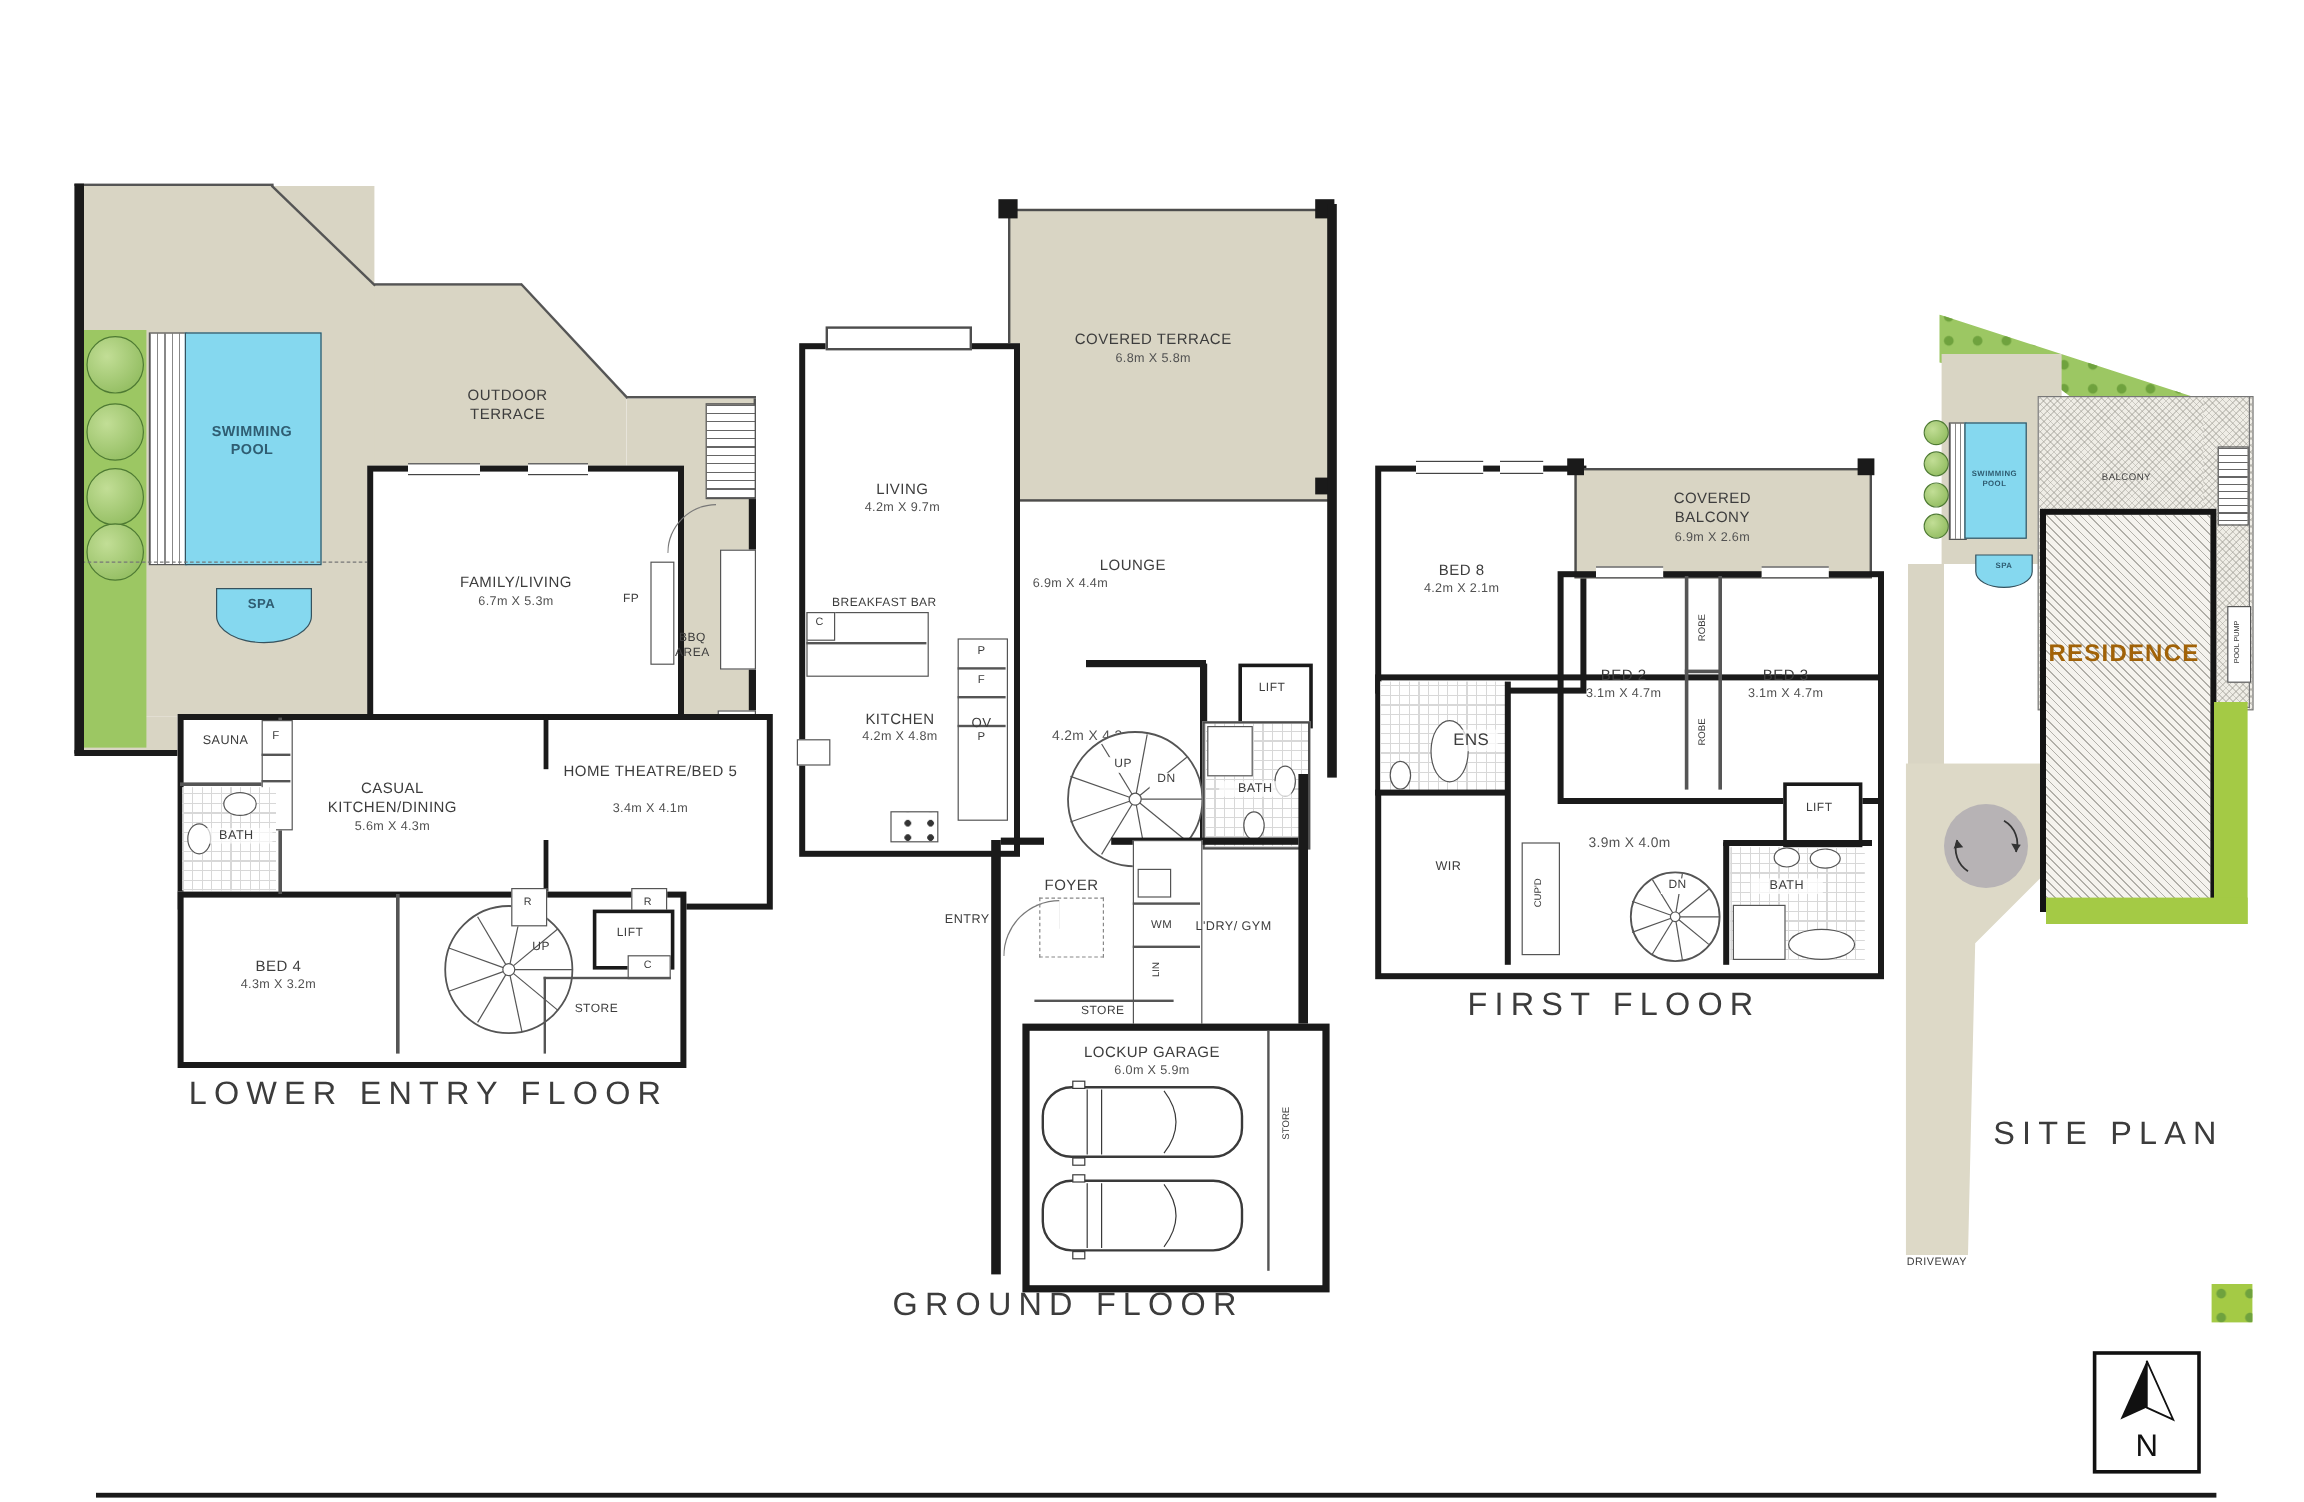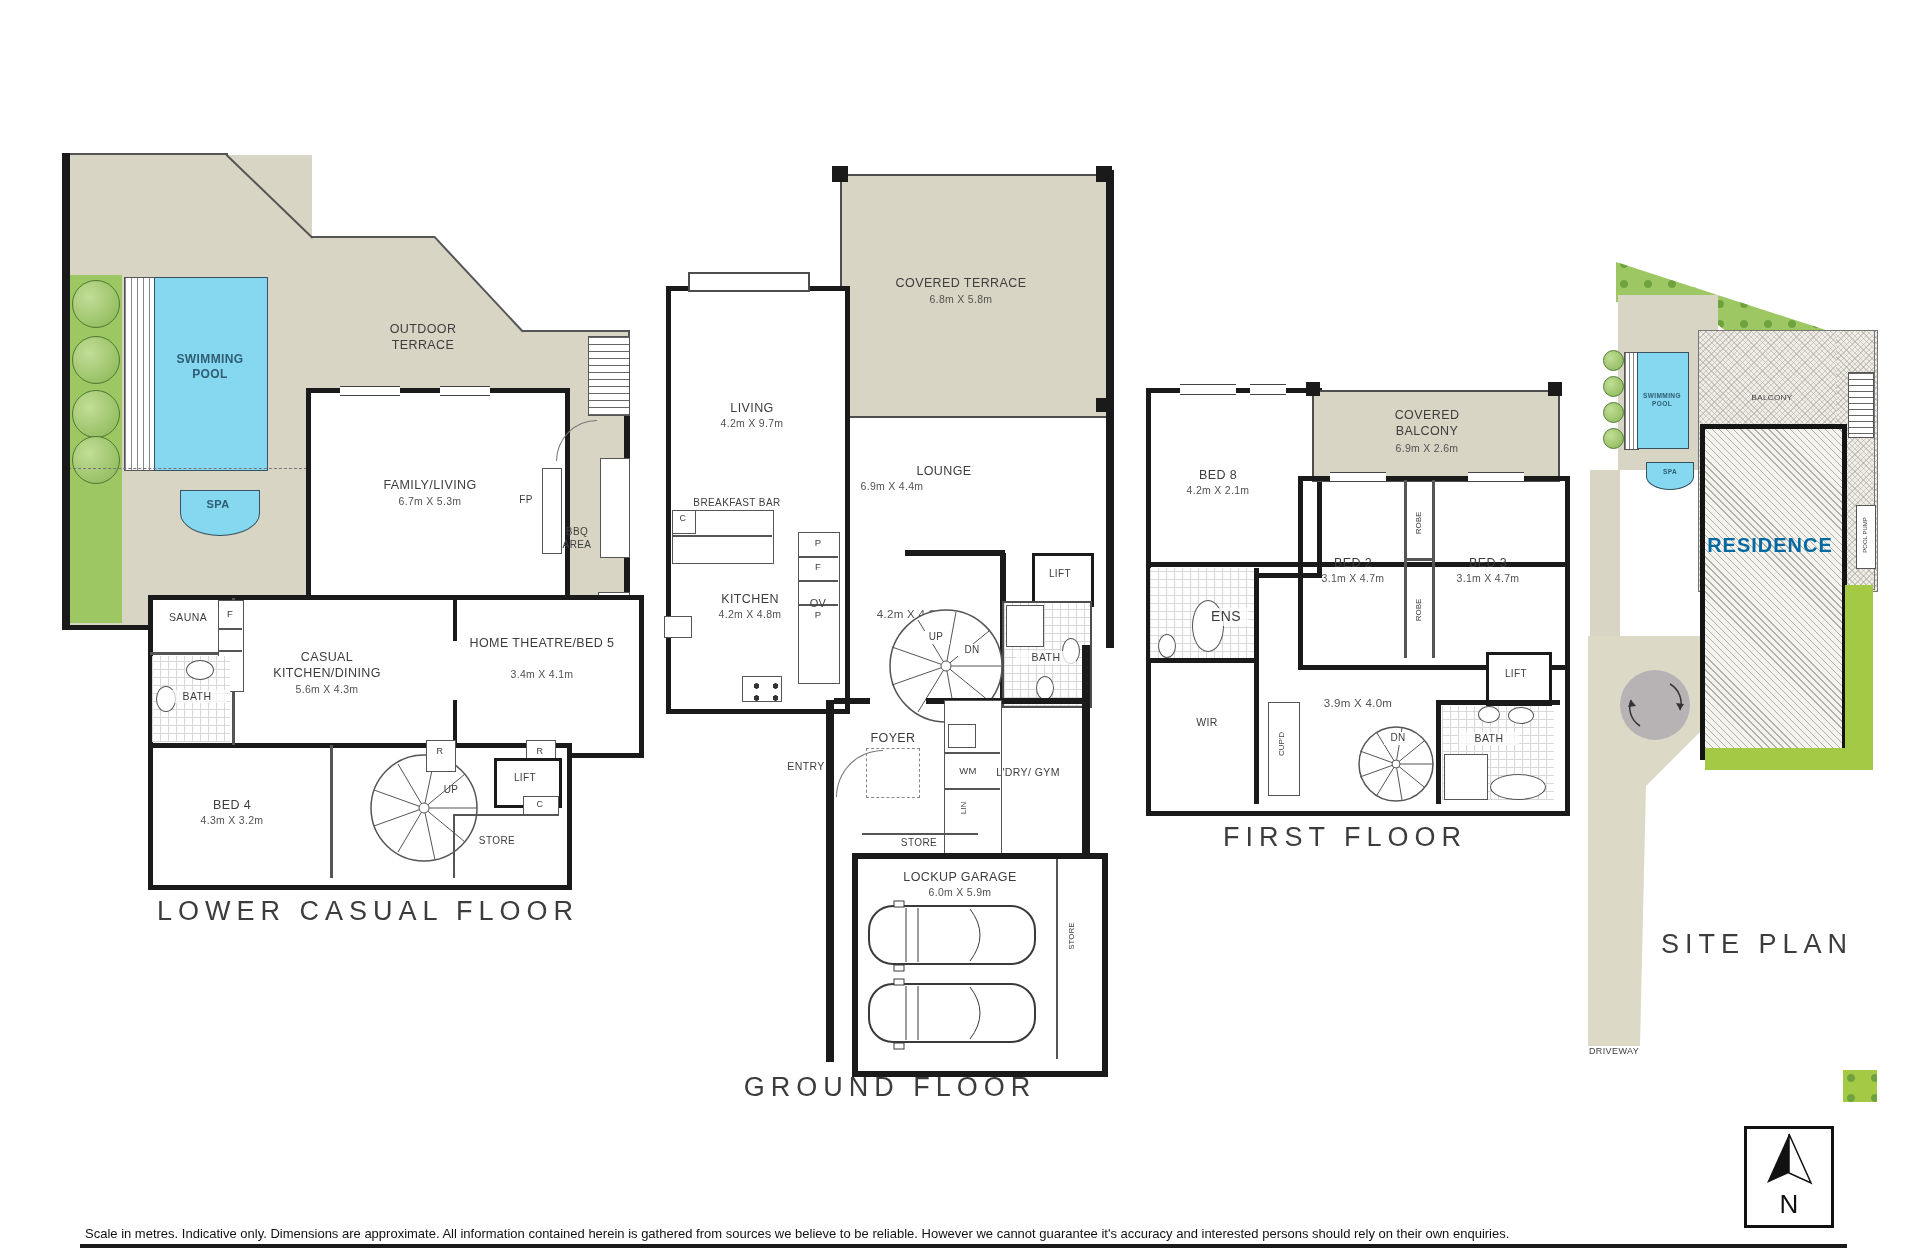--- a/index.html
+++ b/index.html
@@ -132,21 +132,21 @@
     <div class="a lbl" style="left:434px;top:746px;width:12px;font-size:9px">R</div>
     <div class="a b15" style="left:526px;top:740px;width:28px;height:30px;background:#fff"></div>
     <div class="a lbl" style="left:534px;top:746px;width:12px;font-size:9px">R</div>
     <div class="a b3" style="left:494px;top:758px;width:62px;height:44px"></div>
     <div class="a lbl" style="left:503px;top:772px;width:44px;font-size:10px">LIFT</div>
     <div class="a b15" style="left:523px;top:796px;width:34px;height:18px;background:#fff"></div>
     <div class="a lbl" style="left:534px;top:799px;width:12px;font-size:9px">C</div>
     <div class="a t" style="left:453px;top:814px;width:106px;height:2px"></div>
     <div class="a t" style="left:453px;top:814px;width:2px;height:64px"></div>
     <div class="a lbl" style="left:467px;top:835px;width:60px;font-size:10px">STORE</div>
-    <div class="a title" style="left:157px;top:896px;width:400px">LOWER CASUAL FLOOR</div>
+    <div class="a title" style="left:157px;top:896px;width:400px">LOWER ENTRY FLOOR</div>
   </div>
 
   <div>
 
     <div class="a beige b2" style="left:840px;top:174px;width:266px;height:240px"></div>
     <div class="a w" style="left:832px;top:166px;width:16px;height:16px"></div>
     <div class="a w" style="left:1096px;top:166px;width:16px;height:16px"></div>
     <div class="a w" style="left:832px;top:398px;width:14px;height:14px"></div>
     <div class="a w" style="left:1096px;top:398px;width:14px;height:14px"></div>
     <div class="a lbl" style="left:881px;top:276px;width:160px">COVERED TERRACE</div>
@@ -329,21 +329,21 @@
     <div class="a pool" style="left:1637px;top:352px;width:50px;height:95px;border-width:1px"></div>
     <div class="a lbl plbl" style="left:1634px;top:392px;width:56px;font-size:6.5px">SWIMMING POOL</div>
     <div class="a tree" style="left:1603px;top:350px;width:19px;height:19px"></div>
     <div class="a tree" style="left:1603px;top:376px;width:19px;height:19px"></div>
     <div class="a tree" style="left:1603px;top:402px;width:19px;height:19px"></div>
     <div class="a tree" style="left:1603px;top:428px;width:19px;height:19px"></div>
     <div class="a pool" style="left:1646px;top:462px;width:46px;height:26px;border-radius:0 0 46px 46px / 0 0 26px 26px;border-width:1px"></div>
     <div class="a lbl plbl" style="left:1652px;top:468px;width:36px;font-size:6.5px">SPA</div>
     <div class="a beige" style="left:1590px;top:470px;width:30px;height:190px"></div>
     <div class="a hatch" style="left:1700px;top:424px;width:137px;height:326px;border:5px solid #141414"></div>
-    <div class="a lbl" style="left:1690px;top:533px;width:160px;font-size:20px;font-weight:bold;letter-spacing:1px;color:#0369a1">RESIDENCE</div>
+    <div class="a lbl" style="left:1690px;top:533px;width:160px;font-size:20px;font-weight:bold;letter-spacing:1px;color:#a16207">RESIDENCE</div>
     <div class="a b15" style="left:1856px;top:505px;width:18px;height:62px;background:#fff"></div>
     <div class="a vlbl" style="left:1837px;top:532px;width:56px;font-size:6px">POOL PUMP</div>
     <div class="a green2" style="left:1845px;top:585px;width:28px;height:185px"></div>
     <div class="a green2" style="left:1705px;top:748px;width:168px;height:22px"></div>
     <div class="a green2 shrubs" style="left:1843px;top:1070px;width:34px;height:32px"></div>
     <div class="a" style="left:1588px;top:636px;width:116px;height:410px;background:#ddd9c7;clip-path:polygon(0px 0px,112px 0px,112px 96px,58px 150px,52px 410px,0px 410px)"></div>
     <div class="a" style="left:1620px;top:670px;width:70px;height:70px;border-radius:50%;background:#b7b3b5"></div>
     <svg class="a" style="left:1620px;top:670px" width="70" height="70" viewBox="0 0 70 70">
       <path d="M50 14 A22 22 0 0 1 60 40" fill="none" stroke="#333" stroke-width="1.5"></path>
       <polygon points="60,40 56,33 64,34" fill="#333"></polygon>
@@ -355,16 +355,15 @@
   </div>
 
   <div class="a" style="left:1744px;top:1126px;width:84px;height:96px;border:3px solid #111;background:#fff">
     <svg width="84" height="96" viewBox="0 0 84 96">
       <polygon points="42,5 20,54 42,44" fill="#111"></polygon>
       <polygon points="42,5 64,54 42,44" fill="#fff" stroke="#111" stroke-width="1.5"></polygon>
       <text x="42" y="84" font-size="26" text-anchor="middle" fill="#111" font-family="Liberation Sans, sans-serif">N</text>
     </svg>
   </div>
 
-  <div class="a" style="left:85px;top:1226px;width:1790px;font-size:13px;color:#111">Scale in metres. Indicative only. Dimensions are approximate. All information contained herein is gathered from sources we believe to be reliable. However we cannot guarantee it's accuracy and interested persons should rely on their own enquiries.</div>
   <div class="a w" style="left:80px;top:1244px;width:1767px;height:4px"></div>
 
 </div>
 
 </body></html>

